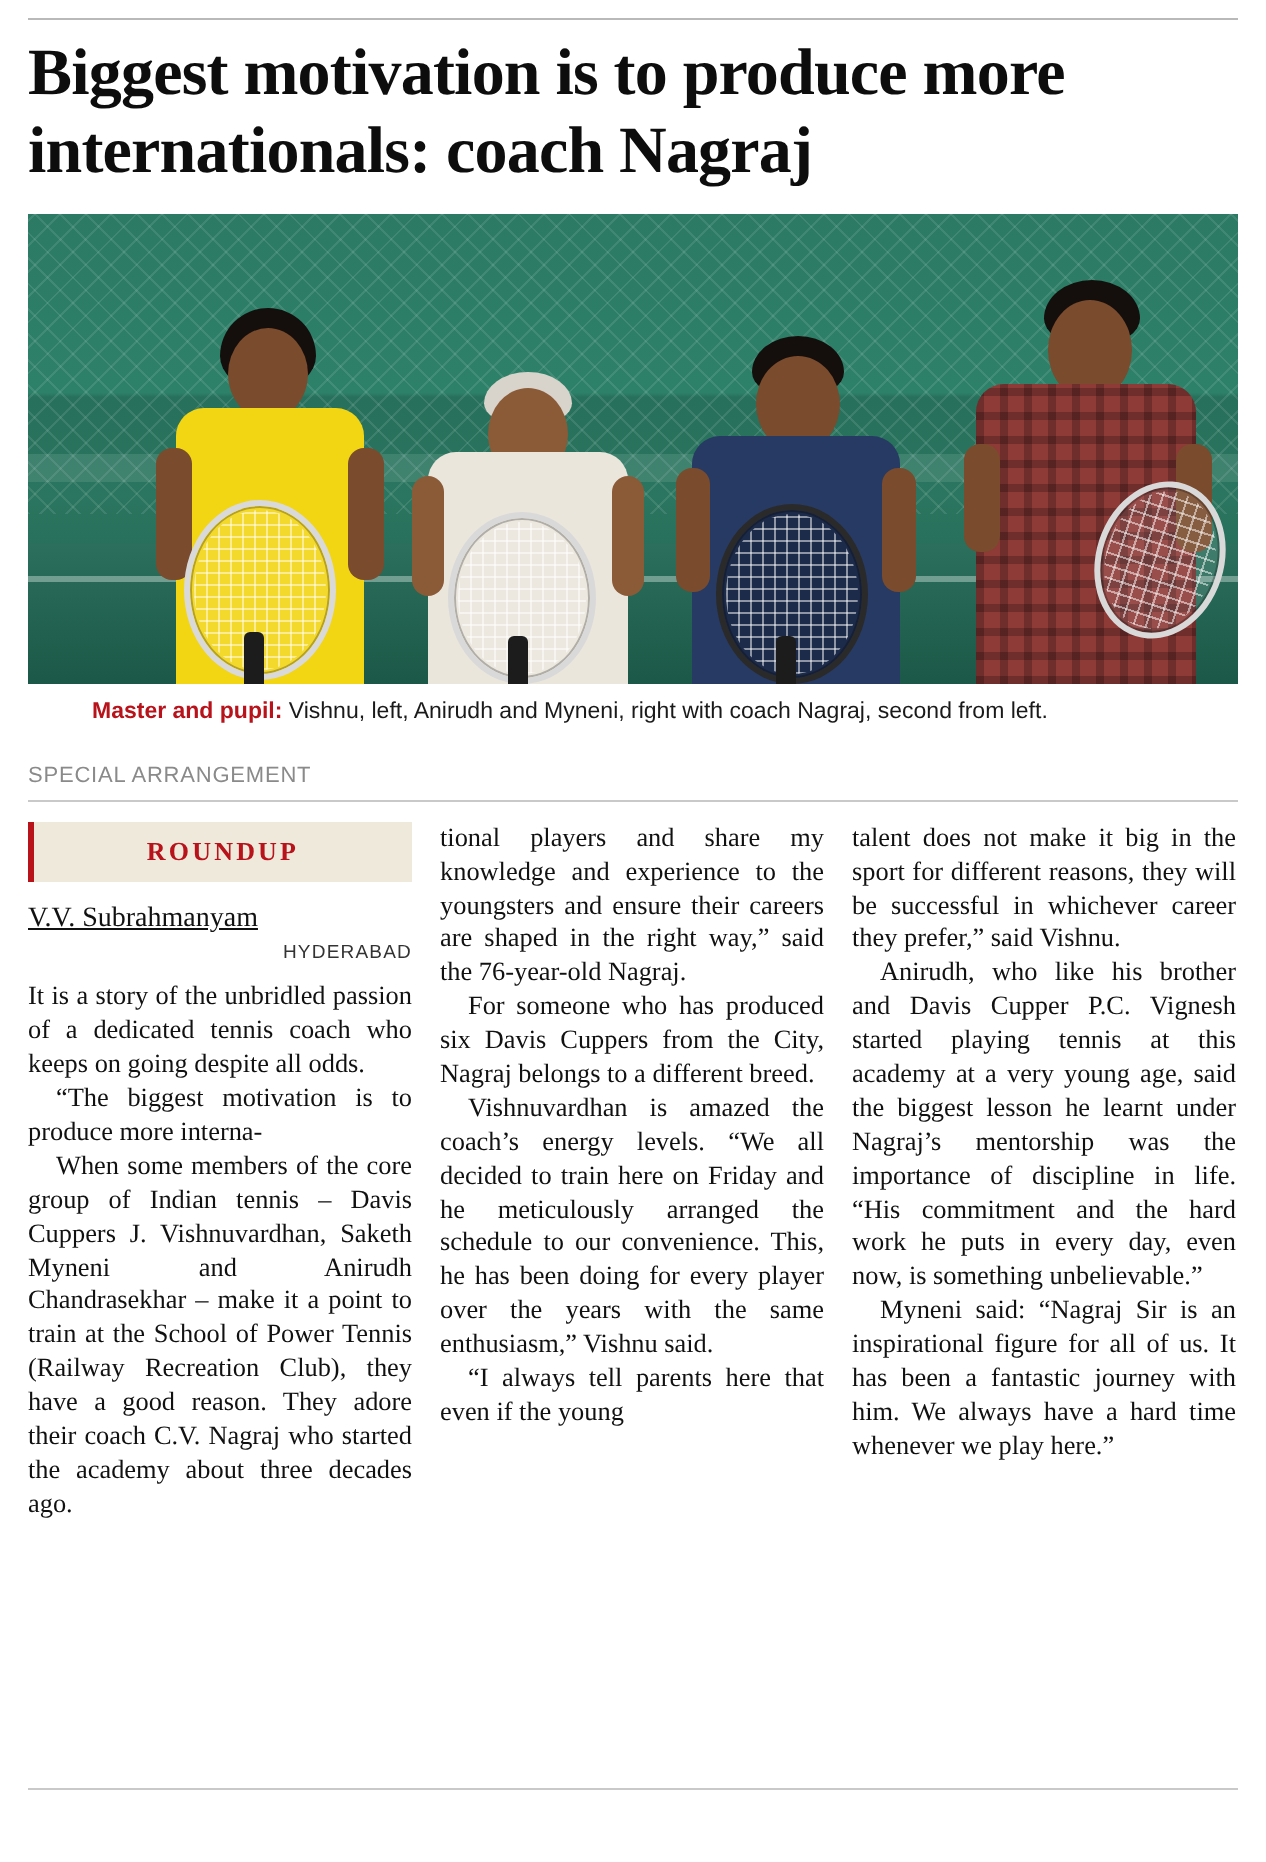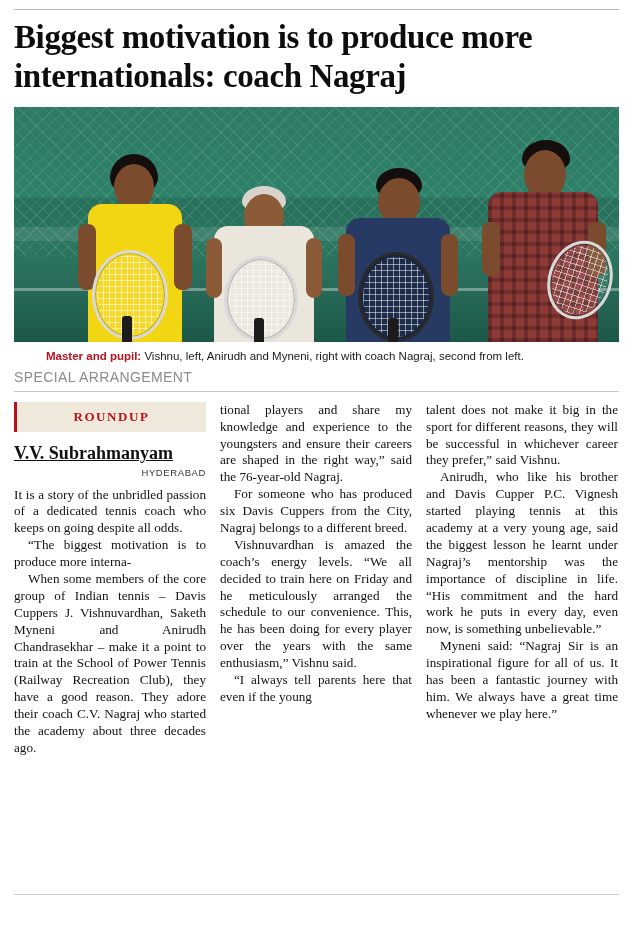--- a/index.html
+++ b/index.html
@@ -130,23 +130,23 @@
     font-size: 11.5px;
     line-height: 1.35;
     color: #1a1a1a;
     padding-left: 32px;
   }
   .caption-lead {
     color: #b8121b;
     font-weight: bold;
   }
   .credit {
-    margin-top: 4px;
+    margin-top: 17px;
     font-family: "Liberation Sans", sans-serif;
-    font-size: 14px;
+    font-size: 11px;
     letter-spacing: 0.4px;
     color: #8a8a8a;
     text-transform: uppercase;
   }
   .hr-thin {
     margin-top: 6px;
     height: 1px;
     background: #c9c9c9;
   }
   .columns {
@@ -168,22 +168,22 @@
     padding: 7px 0 7px 0;
     text-align: center;
     font-family: "Liberation Serif", serif;
     color: #b8121b;
     font-weight: bold;
     font-size: 13px;
     letter-spacing: 1.6px;
     margin-bottom: 10px;
   }
   .byline {
-    font-weight: bold;
-    font-size: 18px;
+    font-weight: normal;
+    font-size: 14px;
     text-decoration: underline;
     text-align: left;
     margin-bottom: 2px;
   }
   .dateline {
     font-family: "Liberation Sans", sans-serif;
     font-size: 9.5px;
     letter-spacing: 0.6px;
     color: #333;
     text-transform: uppercase;
@@ -301,20 +301,20 @@
     <div class="col">
       <p>tional players and share my knowledge and experience to the youngsters and ensure their careers are shaped in the right way,” said the 76-year-old Nagraj.</p>
       <p>For someone who has produced six Davis Cuppers from the City, Nagraj belongs to a different breed.</p>
       <p>Vishnuvardhan is amazed the coach’s energy levels. “We all decided to train here on Friday and he meticulously arranged the schedule to our convenience. This, he has been doing for every player over the years with the same enthusiasm,” Vishnu said.</p>
       <p>“I always tell parents here that even if the young</p>
     </div>
 
     <div class="col">
       <p>talent does not make it big in the sport for different reasons, they will be successful in whichever career they prefer,” said Vishnu.</p>
       <p>Anirudh, who like his brother and Davis Cupper P.C. Vignesh started playing tennis at this academy at a very young age, said the biggest lesson he learnt under Nagraj’s mentorship was the importance of discipline in life. “His commitment and the hard work he puts in every day, even now, is something unbelievable.”</p>
-      <p>Myneni said: “Nagraj Sir is an inspirational figure for all of us. It has been a fantastic journey with him. We always have a great time whenever we play here.”</p>
+      <p>Myneni said: “Nagraj Sir is an inspirational figure for all of us. It has been a fantastic journey with him. We always have a hard time whenever we play here.”</p>
     </div>
 
   </div>
 
   <div class="bottom-rule"></div>
 
 </div>
 
 </body></html>

